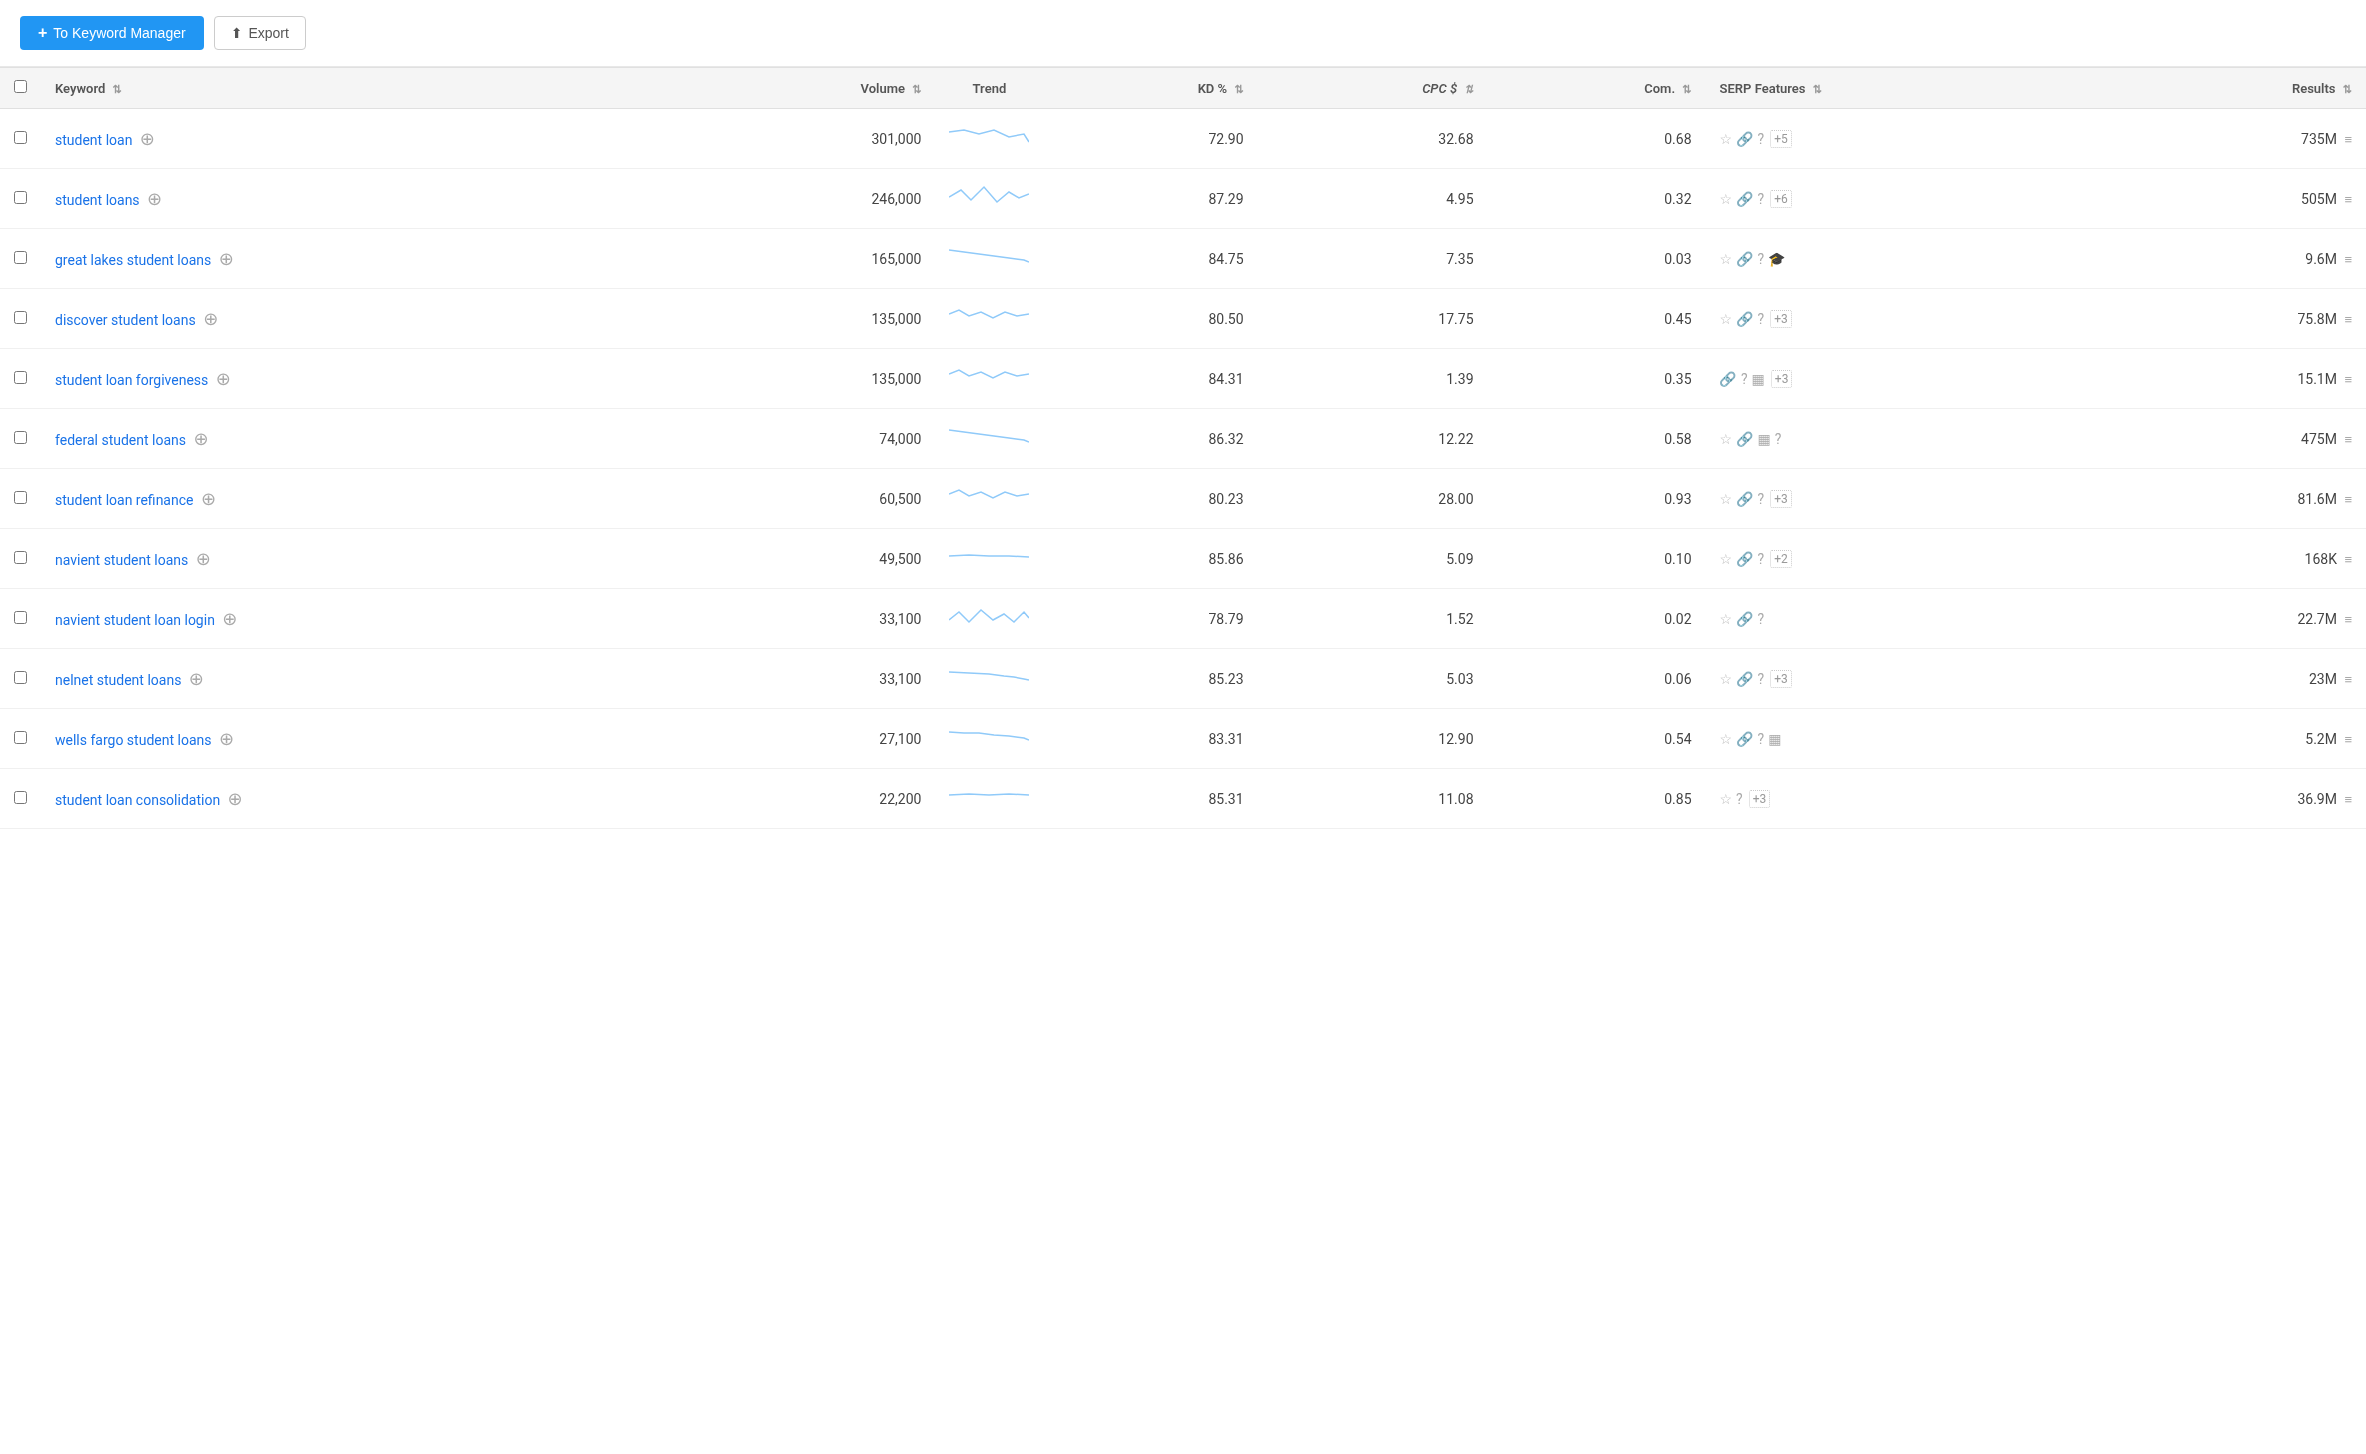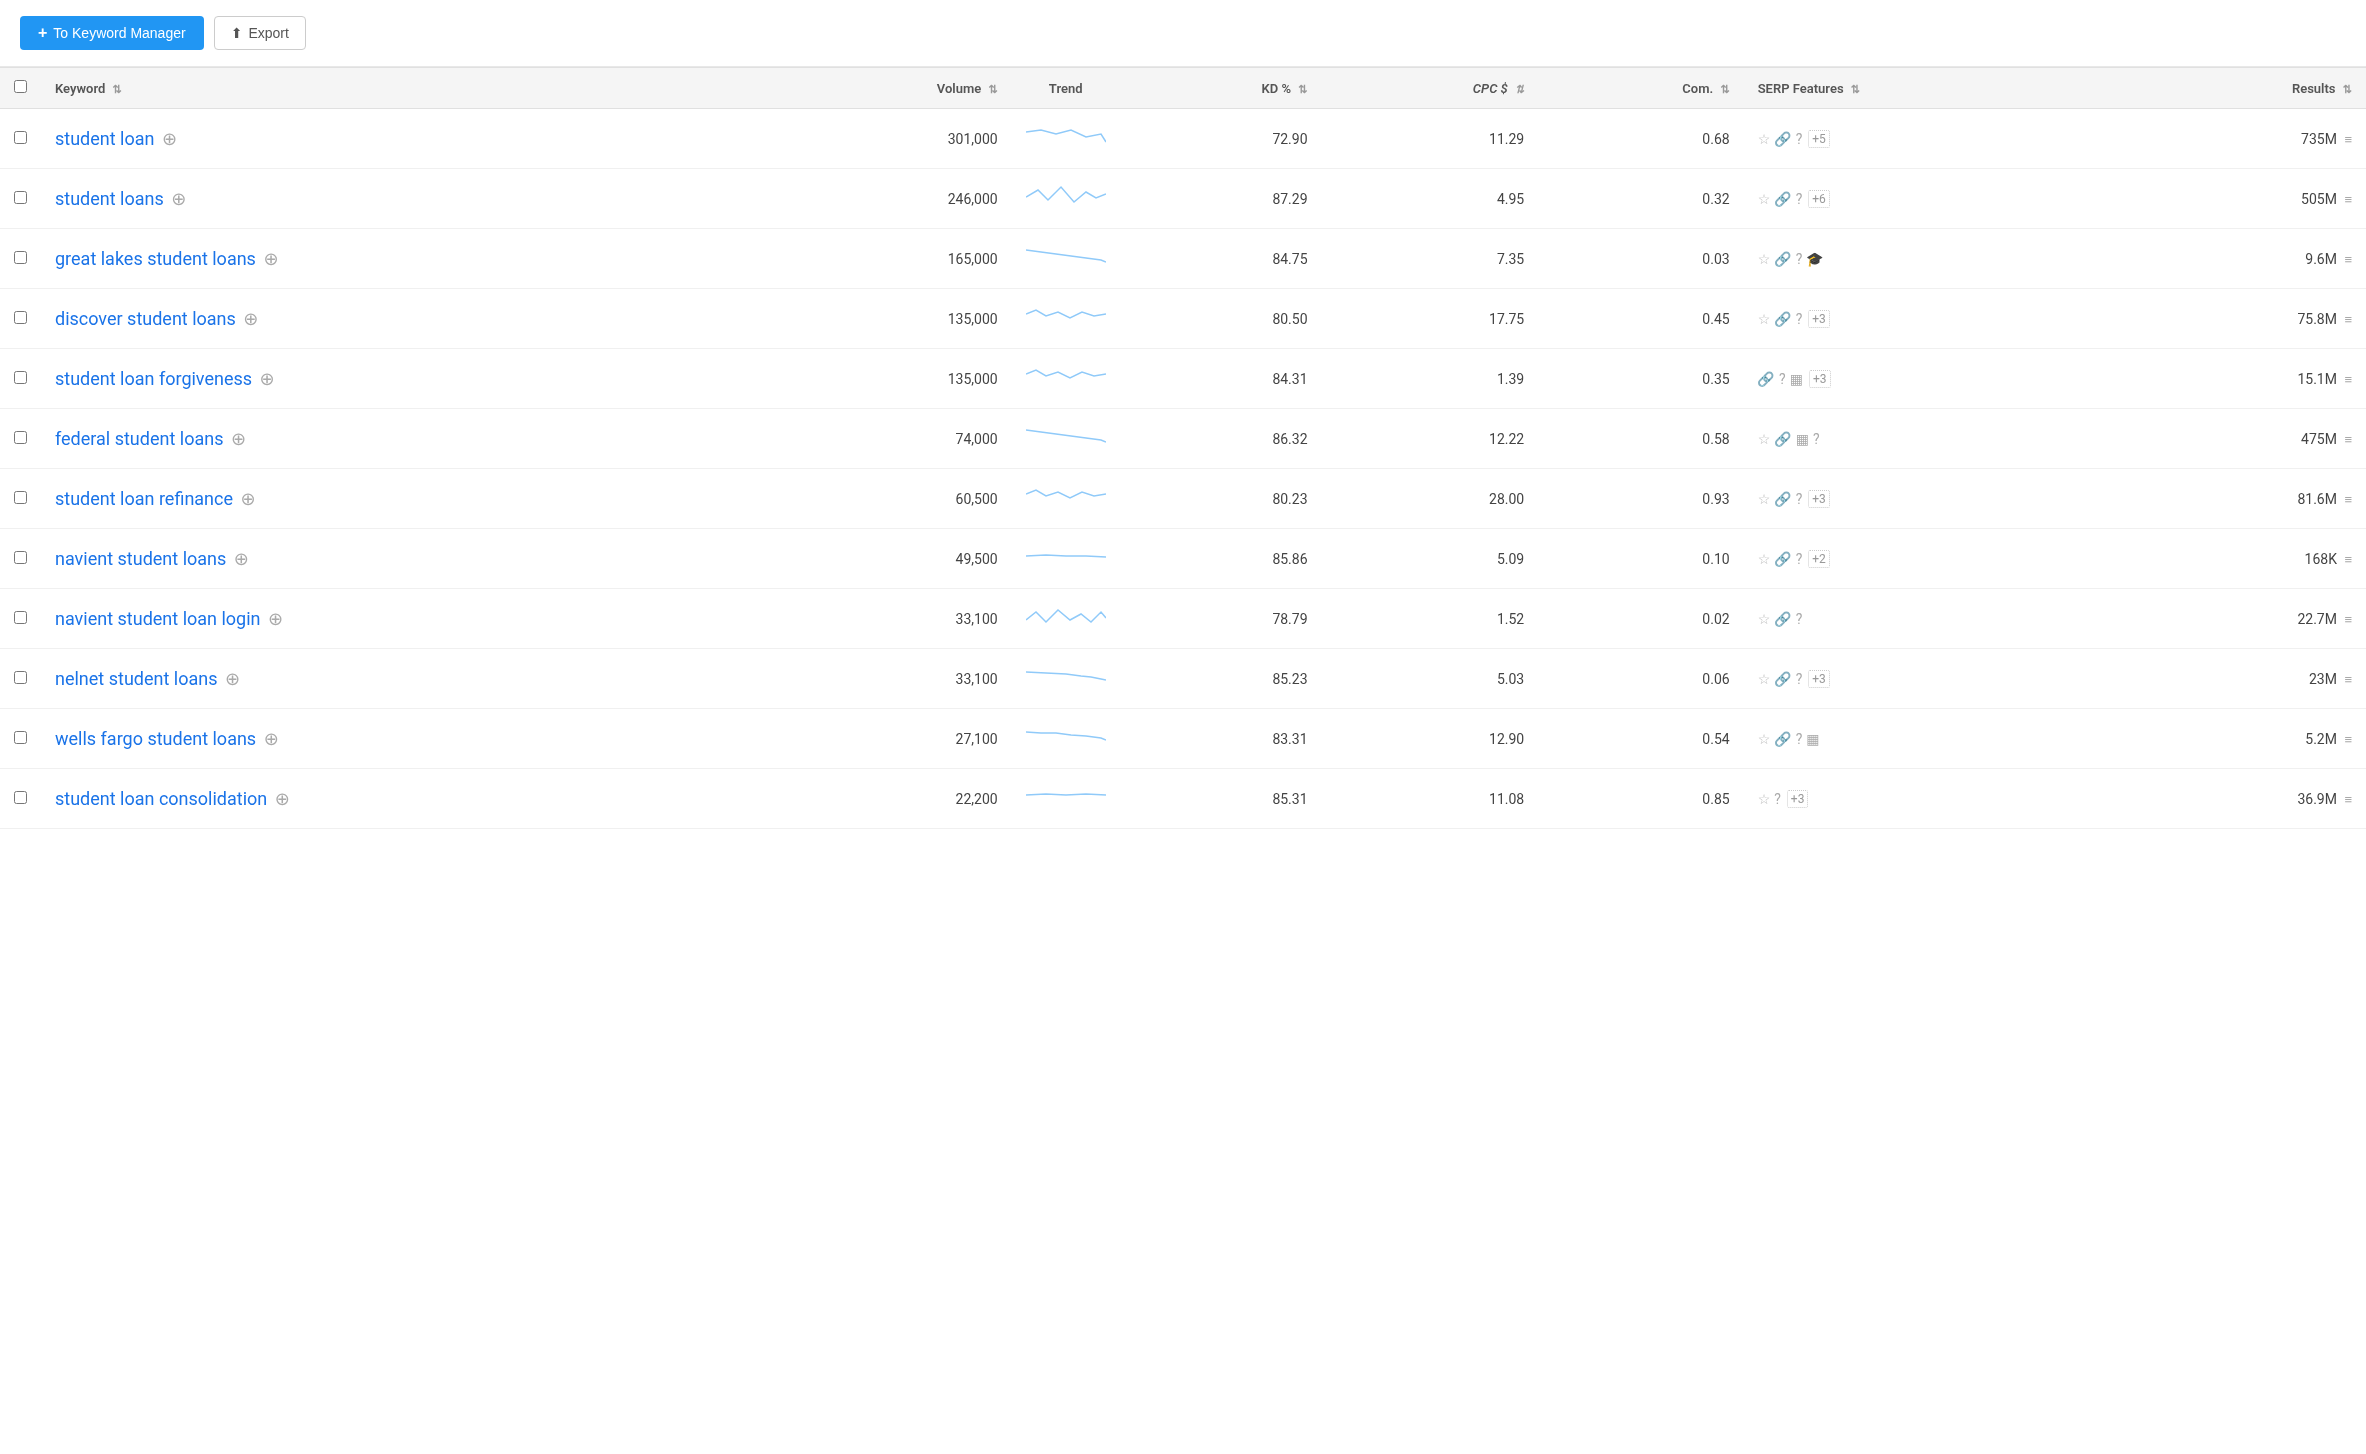--- a/index.html
+++ b/index.html
@@ -103,21 +103,21 @@
     .checkbox-cell {
       width: 40px;
       text-align: center;
     }
     .keyword-cell {
       min-width: 220px;
     }
     .keyword-link {
       color: #1a73e8;
       text-decoration: none;
-      font-size: 18px;
+      font-size: 14px;
     }
     .add-btn {
       background: none;
       border: none;
       cursor: pointer;
       color: #aaa;
       font-size: 18px;
       padding: 0 4px;
       display: inline-flex;
       align-items: center;
@@ -228,21 +228,21 @@
         <td class="checkbox-cell"><input type="checkbox" style=""></td>
         <td class="keyword-cell">
     <a href="#" class="keyword-link">student loan</a>
     <button class="add-btn" title="Add to list">⊕</button>
   </td>
         <td class="volume-cell">301,000</td>
         <td class="trend-cell"><svg class="trend-svg" viewBox="0 0 80 30" style="">
             <polyline points="0,10 15,8 30,12 45,8 60,15 75,12 80,20" fill="none" stroke="#90caf9" stroke-width="1.5"></polyline>
           </svg></td>
         <td class="kd-cell">72.90</td>
-        <td class="cpc-cell">11.29</td>
+        <td class="cpc-cell">32.68</td>
         <td class="com-cell">0.68</td>
         <td class="serp-cell">
           <div class="serp-icons">
             <span class="serp-icon star">☆</span>
             <span class="serp-icon link">🔗</span>
             <span class="serp-icon question">?</span>
             <span class="serp-plus">+5</span>
           </div>
         </td>
         <td class="results-cell">735M <span class="results-icon">≡</span></td>

